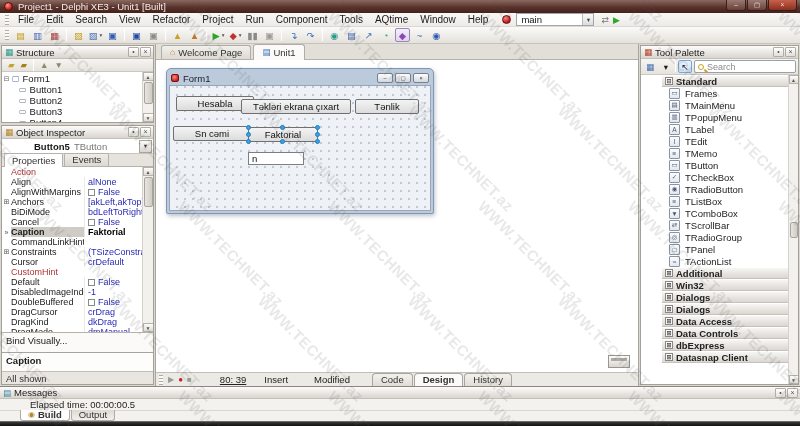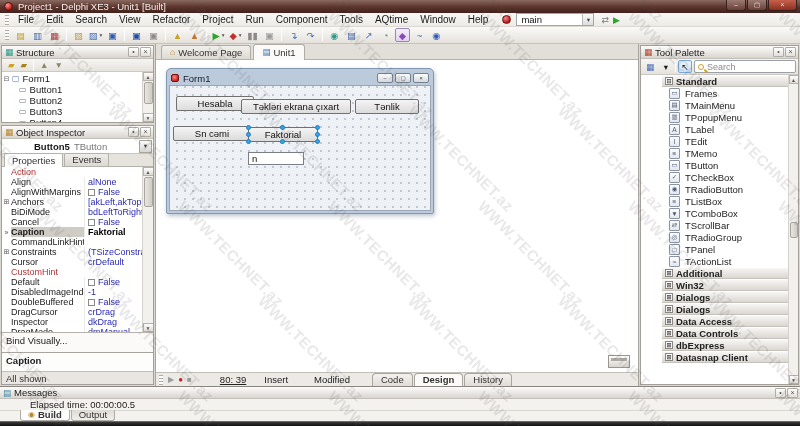--- a/index.html
+++ b/index.html
@@ -424,21 +424,21 @@
               </div>
               <div class="prow">
                 <span class="pgut"></span>
                 <span class="pname">DragCursor</span>
                 <span class="pval">
                   <span>crDrag</span>
                 </span>
               </div>
               <div class="prow">
                 <span class="pgut"></span>
-                <span class="pname">Inspector</span>
+                <span class="pname">DragKind</span>
                 <span class="pval">
                   <span>dkDrag</span>
                 </span>
               </div>
               <div class="prow">
                 <span class="pgut"></span>
                 <span class="pname">DragMode</span>
                 <span class="pval">
                   <span>dmManual</span>
                 </span>

